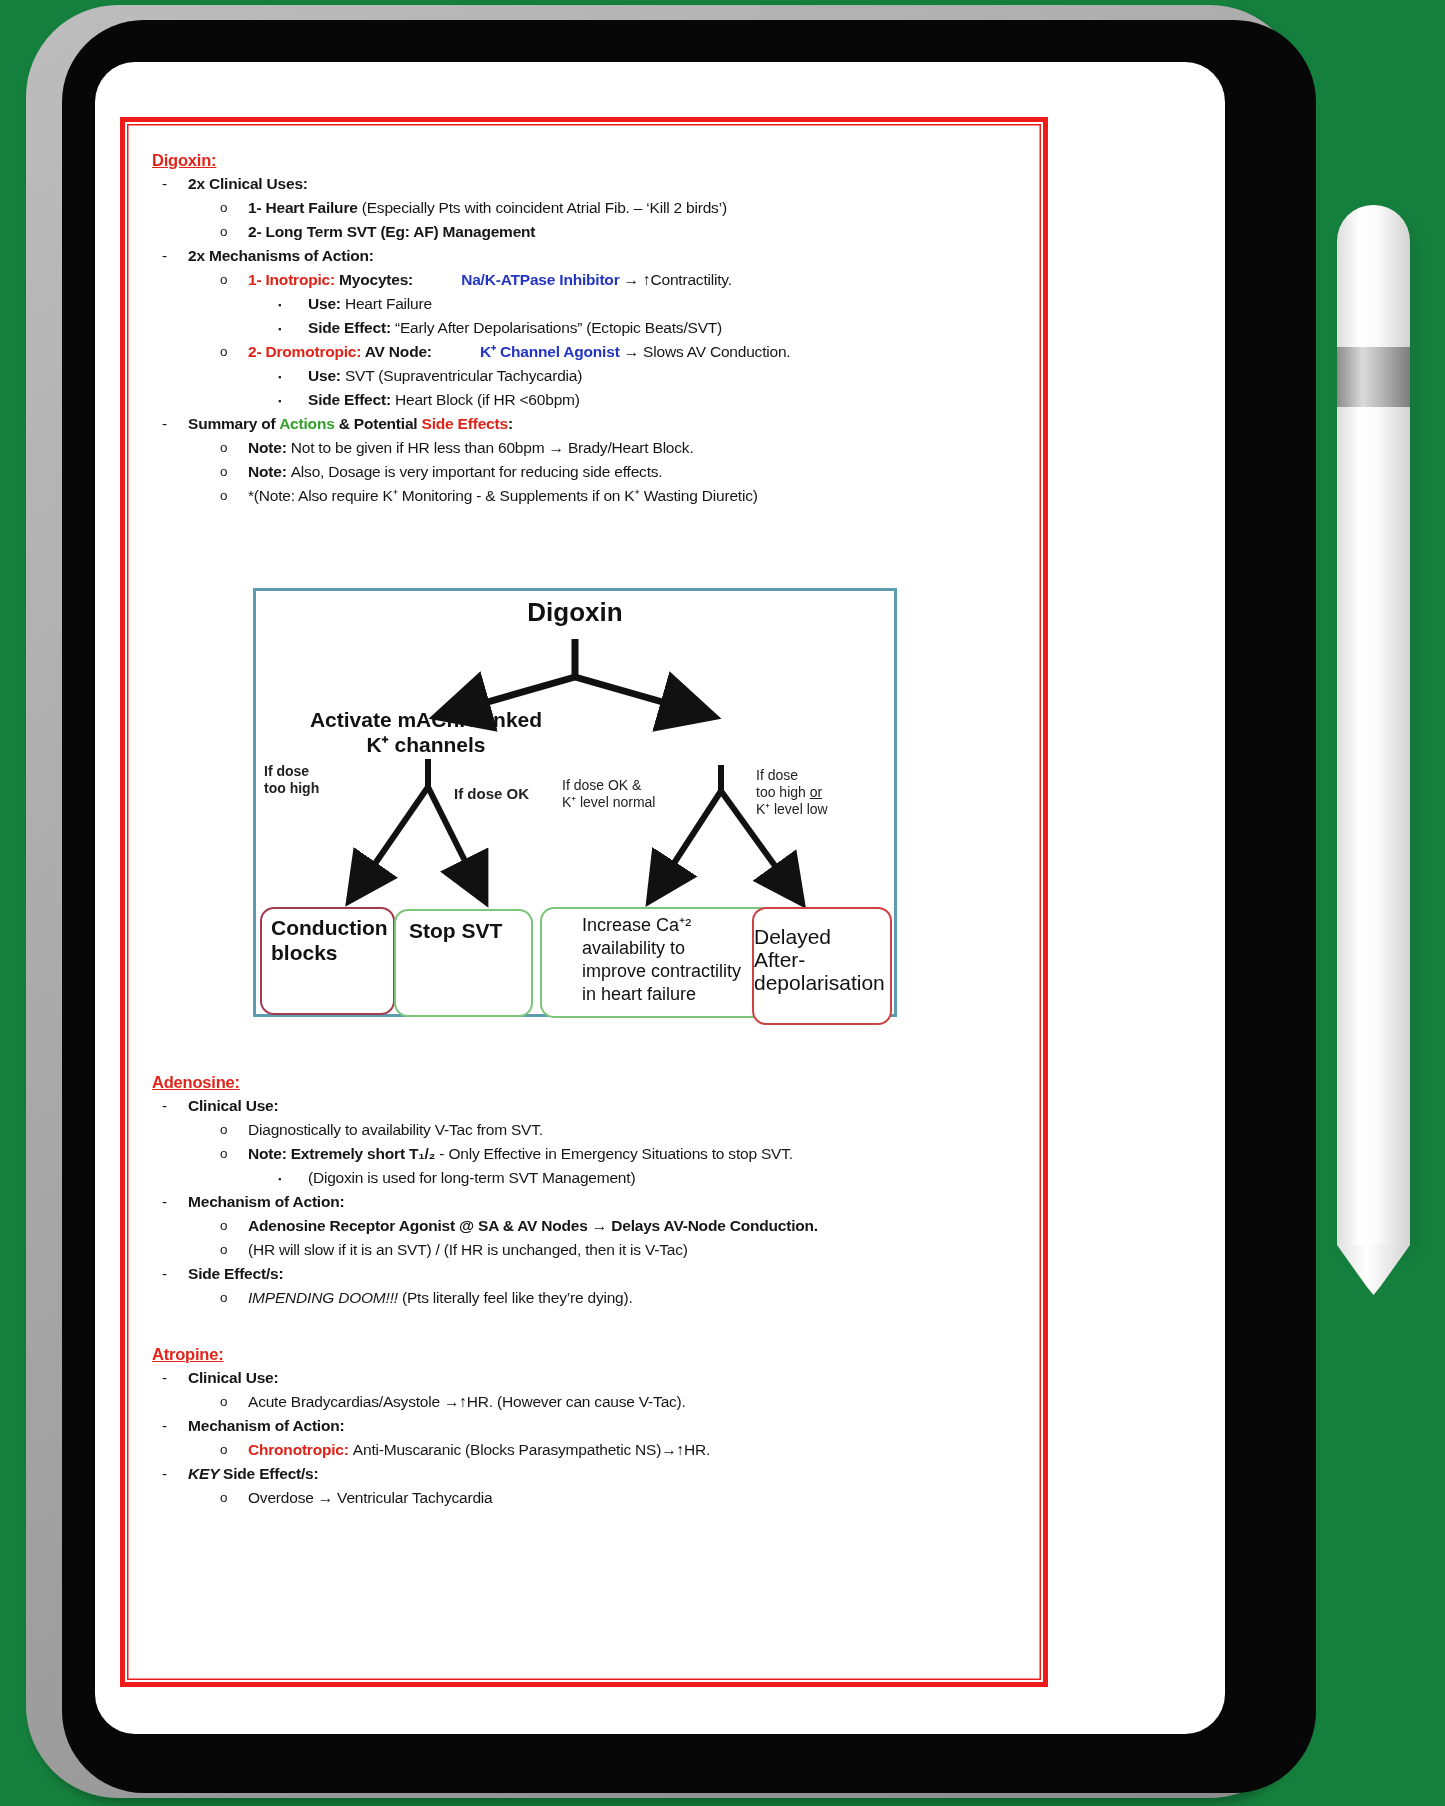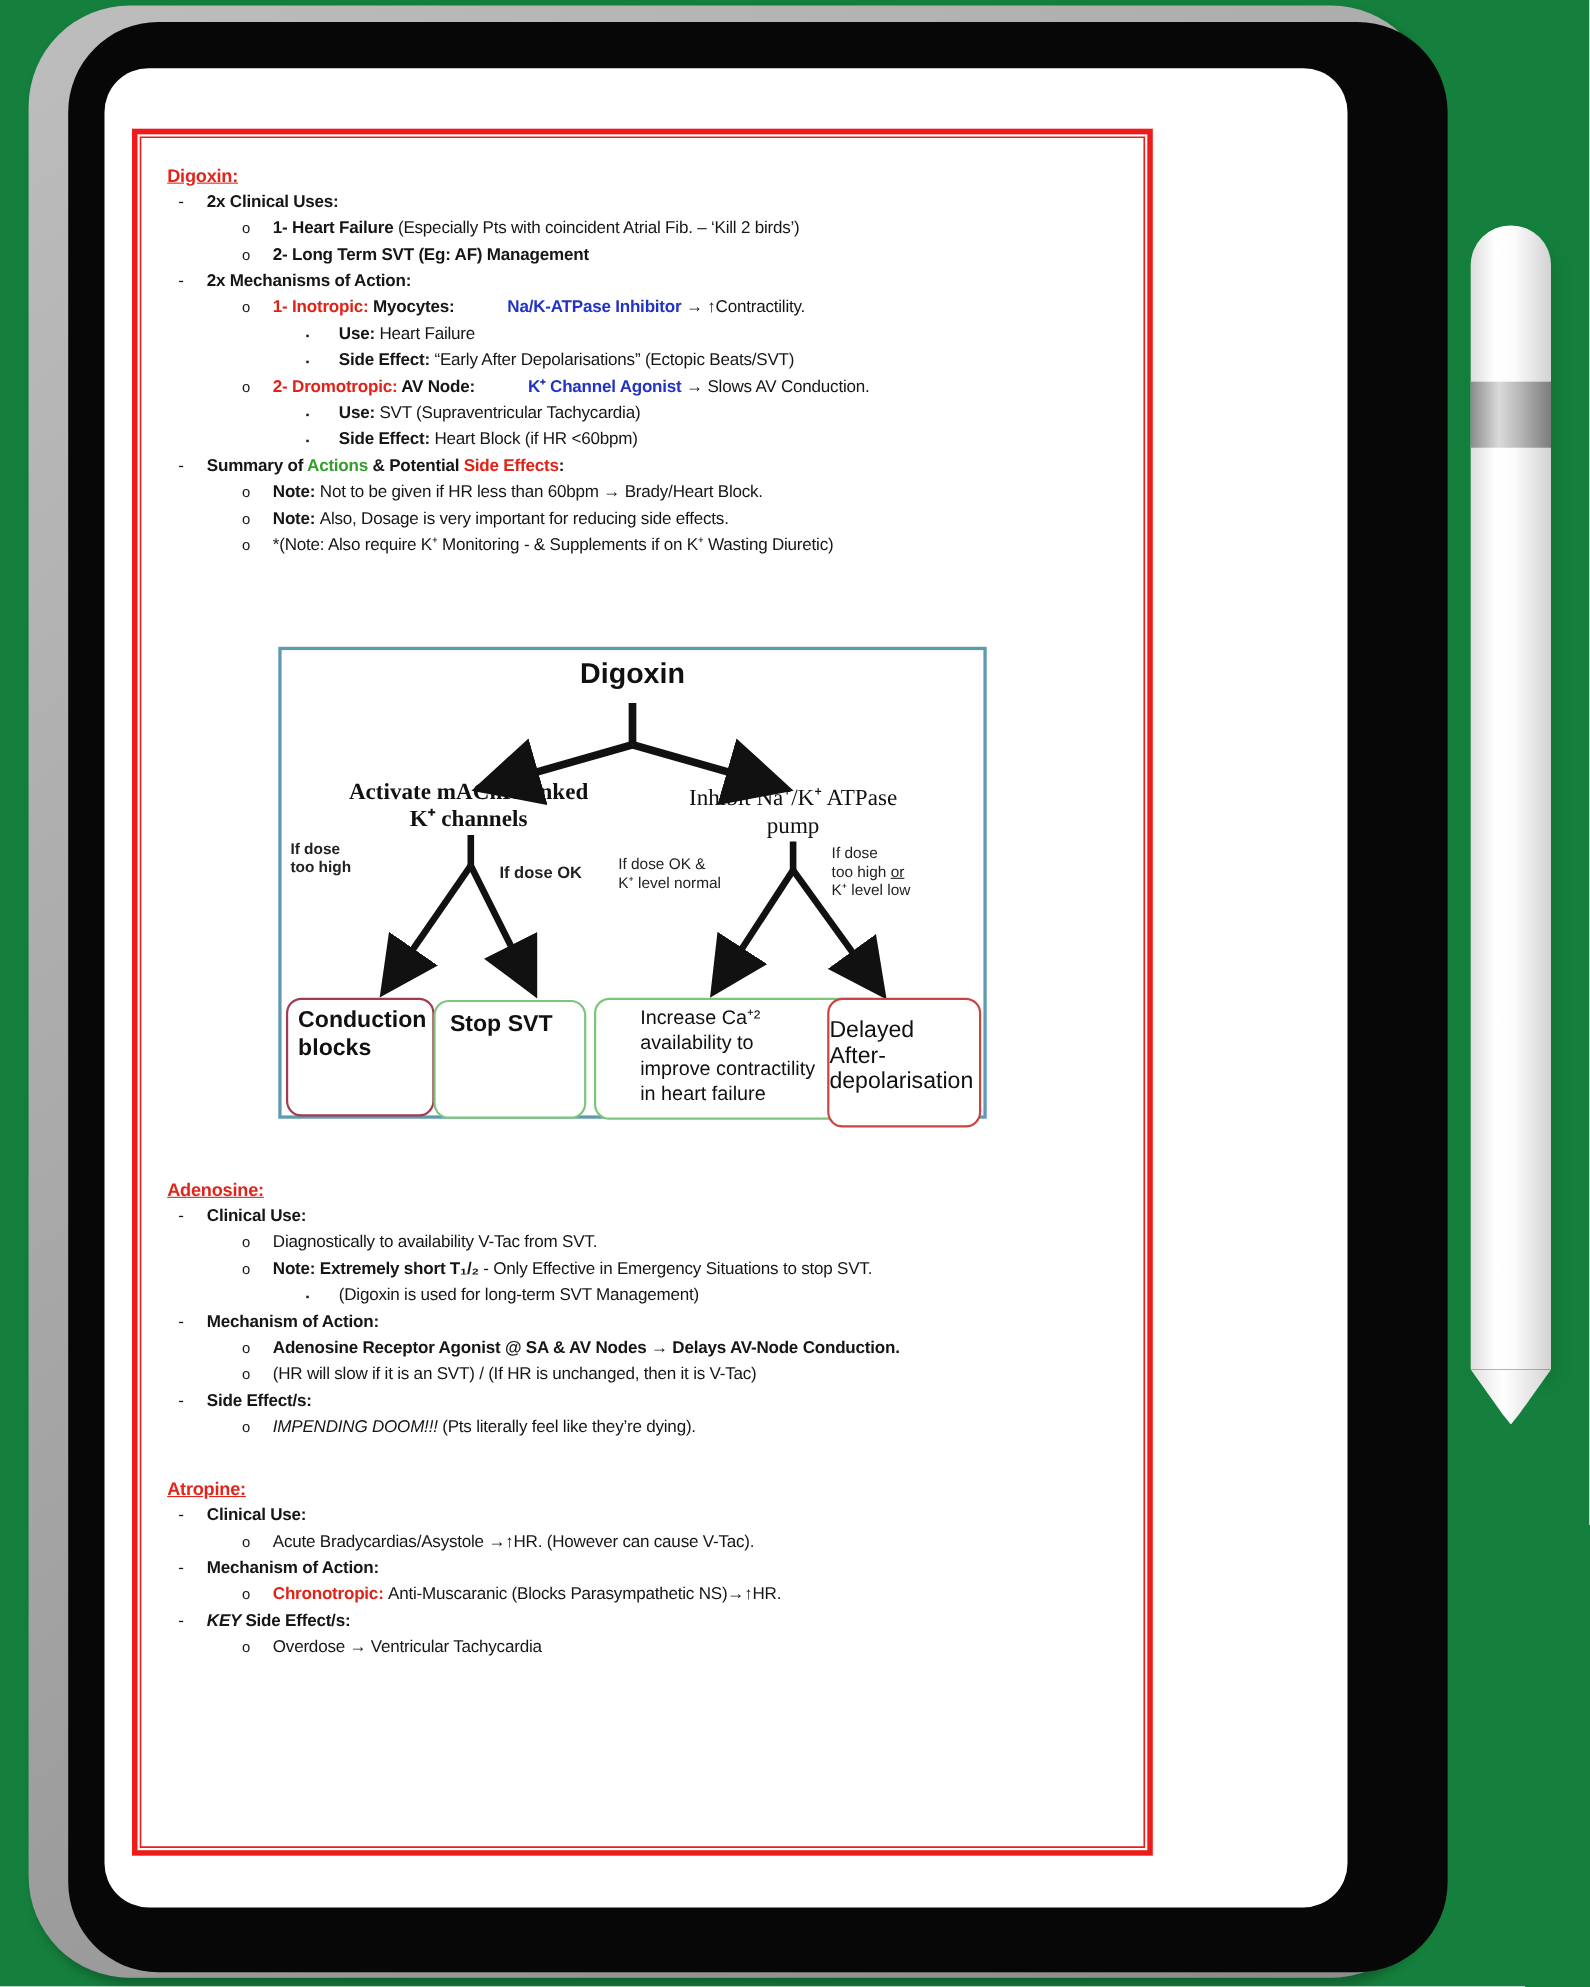--- a/index.html
+++ b/index.html
@@ -55,21 +55,21 @@
   .g{color:#33a02c;}
   .i{font-style:italic;}
   .u{text-decoration:underline;text-align:center;}
 
   
   .diagram{position:absolute;left:128px;top:466px;width:638px;height:423px;background:#ffffff;
            border:3px solid #5f9bb0;}
   .arrows{position:absolute;left:0;top:0;}
   .dg-title{position:absolute;left:0;top:6px;width:100%;text-align:center;font-weight:700;
             font-size:26px;color:#111;}
-  .dg-node{position:absolute;white-space:pre-line;text-align:center;line-height:25px;color:#111;font-family:Liberation Serif, serif;}
+  .dg-node{position:absolute;white-space:pre-line;text-align:center;line-height:25px;color:#111;}
   .nl{left:10px;top:116px;width:320px;font-weight:700;font-size:21px;}
   .nr{left:330px;top:122px;width:270px;font-weight:400;font-size:21px;}
   .dg-lbl{position:absolute;white-space:pre-line;font-size:14px;line-height:17px;color:#222;}
   .l-high{left:8px;top:172px;font-weight:700;}
   .l-ok{left:198px;top:194px;font-weight:700;font-size:15px;}
   .l-oknorm{left:306px;top:186px;}
   .l-highor{left:500px;top:176px;line-height:17px;}
   .dg-box{position:absolute;border-radius:14px;background:#ffffff;white-space:pre-line;color:#111;}
   .bx-conduction{left:4px;top:316px;width:122px;height:98px;border:2.5px solid #a23b50;
                  font-weight:700;font-size:21px;line-height:25px;padding:6px 0 0 9px;}
@@ -150,22 +150,20 @@
             <line x1="172" y1="196" x2="96" y2="306" stroke-width="6" marker-end="url(#ah)"></line>
             <line x1="172" y1="196" x2="227" y2="306" stroke-width="6" marker-end="url(#ah)"></line>
             <line x1="465" y1="174" x2="465" y2="200" stroke-width="6"></line>
             <line x1="465" y1="200" x2="396" y2="306" stroke-width="6" marker-end="url(#ah)"></line>
             <line x1="465" y1="200" x2="543" y2="308" stroke-width="6" marker-end="url(#ah)"></line>
           </g>
         </svg>
         <div class="dg-title">Digoxin</div>
         <div class="dg-node nl">Activate mAChR-linked
 K⁺ channels</div>
-        <div class="dg-node nr">Inhibit Na⁺/K⁺ ATPase
-pump</div>
         <div class="dg-lbl l-high">If dose
 too high</div>
         <div class="dg-lbl l-ok">If dose OK</div>
         <div class="dg-lbl l-oknorm">If dose OK &amp;
 K⁺ level normal</div>
         <div class="dg-lbl l-highor"><span>If dose</span><br><span>too high </span><span class="u">or</span><br><span>K⁺ level low</span></div>
         <div class="dg-box bx-conduction">Conduction
 blocks</div>
         <div class="dg-box bx-stop">Stop SVT</div>
         <div class="dg-box bx-increase">Increase Ca⁺²

